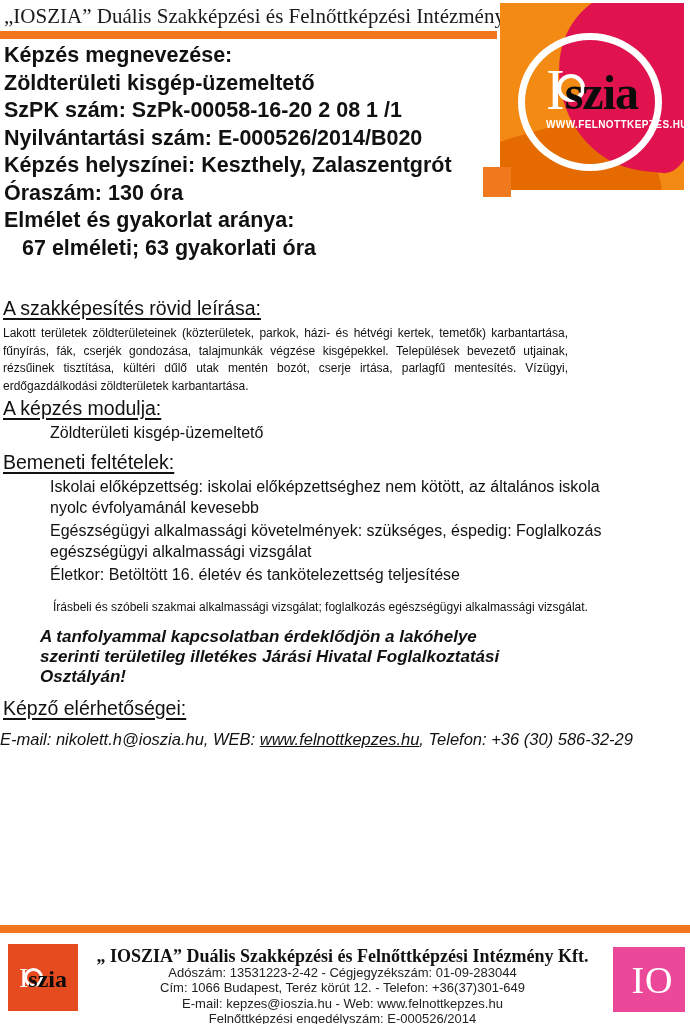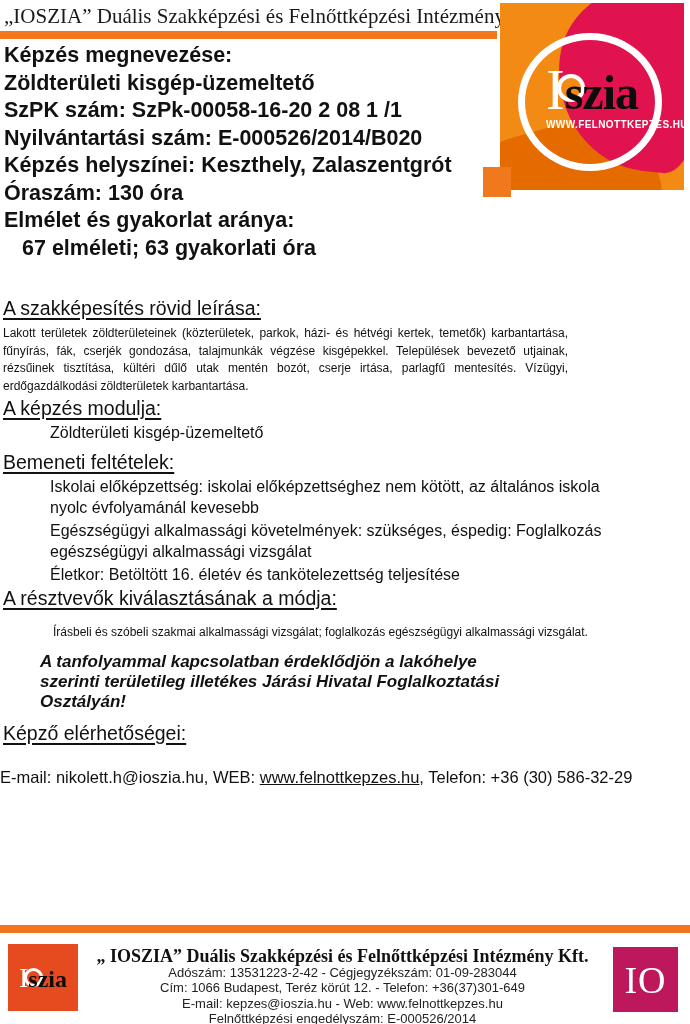--- a/index.html
+++ b/index.html
@@ -33,33 +33,33 @@
   main{position:absolute;top:296px;left:0;width:576px;}
   h2{
     font-size:19.5px;font-weight:normal;line-height:24px;margin:0 0 0 3px;
     text-decoration:underline;text-decoration-thickness:1.5px;text-underline-offset:3px;
   }
   .mt16{}.mt7{margin-top:7px;}.mt1{margin-top:1px;}.mt9{margin-top:9px;}
   .desc{font-size:12px;line-height:17.7px;text-align:justify;margin:5px 8px 0 3px;}
   .sub{font-size:16px;line-height:21px;margin:2px 0 0 50px;width:575px;}
   .sel{font-size:12px;line-height:21px;margin:12px 8px 0 3px;width:660px;text-indent:50px;}
   .notice{font-size:17px;line-height:20px;font-weight:bold;font-style:italic;text-align:left;margin:9px 40px 0 40px;}
-  .contact-line{font-size:16.5px;line-height:20px;text-align:center;margin-top:22px;white-space:nowrap;}
+  .contact-line{font-size:16.5px;line-height:20px;text-align:center;margin-top:9px;white-space:nowrap;font-style:italic;}
   .contact-line .weblink{text-decoration:underline;}
   
   .footer-rule{position:absolute;top:925px;left:0;width:690px;height:8px;background:#F2771C;}
   .f-logo-left{position:absolute;left:8px;top:944px;width:70px;height:67px;background:#E64B1F;display:flex;align-items:center;justify-content:center;overflow:hidden;}
   .f-logo-left .wrap{position:relative;white-space:nowrap;}
   .f-logo-left .dot{position:absolute;left:8px;top:9px;width:13px;height:13px;border-radius:50%;background:#E64B1F;box-shadow:0 0 0 3px #fff;}
   .f-logo-left .fi{font-family:"Liberation Serif",serif;font-size:28px;color:#fff;position:relative;}
   .f-logo-left .fszia{font-family:"Liberation Serif",serif;font-weight:bold;font-size:24px;color:#0c0c0c;position:relative;}
   .f-center{position:absolute;left:90px;top:948px;width:505px;text-align:center;}
   .f-company{font-family:"Liberation Serif",serif;font-weight:bold;font-size:18px;line-height:17px;}
   .f-line{font-size:13px;line-height:15.3px;color:#222;}
-  .f-logo-right{position:absolute;left:613px;top:947px;width:65px;height:65px;background:#be185d;display:flex;align-items:center;justify-content:center;}
+  .f-logo-right{position:absolute;left:613px;top:947px;width:65px;height:65px;background:#ec4899;display:flex;align-items:center;justify-content:center;padding-left:7px;}
   .f-logo-right span{font-family:"Liberation Serif",serif;font-size:38px;color:#ffffff;letter-spacing:1px;}
 </style>
 </head>
 <body>
 
 <div>
 
   <div class="org-title">„IOSZIA” Duális Szakképzési és Felnőttképzési Intézmény</div>
   <div class="top-rule"></div>
 
@@ -92,21 +92,20 @@
     <p class="desc">Lakott területek zöldterületeinek (közterületek, parkok, házi- és hétvégi kertek, temetők) karbantartása, fűnyírás, fák, cserjék gondozása, talajmunkák végzése kisgépekkel. Települések bevezető utjainak, rézsűinek tisztítása, kültéri dűlő utak mentén bozót, cserje irtása, parlagfű mentesítés. Vízügyi, erdőgazdálkodási zöldterületek karbantartása.</p>
 
     <h2 class="mt16">A képzés modulja:</h2>
     <div class="sub">Zöldterületi kisgép-üzemeltető</div>
 
     <h2 class="mt7">Bemeneti feltételek:</h2>
     <div class="sub">Iskolai előképzettség: iskolai előképzettséghez nem kötött, az általános iskola nyolc évfolyamánál kevesebb</div>
     <div class="sub">Egészségügyi alkalmassági követelmények: szükséges, éspedig: Foglalkozás egészségügyi alkalmassági vizsgálat</div>
     <div class="sub">Életkor: Betöltött 16. életév és tankötelezettség teljesítése</div>
 
-    <h2 class="mt1">A résztvevők kiválasztásának a módja:</h2>
     <p class="sel">Írásbeli és szóbeli szakmai alkalmassági vizsgálat; foglalkozás egészségügyi alkalmassági vizsgálat.</p>
 
     <p class="notice">A tanfolyammal kapcsolatban érdeklődjön a lakóhelye szerinti területileg illetékes Járási Hivatal Foglalkoztatási Osztályán!</p>
 
     <h2 class="mt9">Képző elérhetőségei:</h2>
     <div class="contact-line"><span>E-mail: nikolett.h@ioszia.hu, WEB: </span><span class="weblink">www.felnottkepzes.hu</span><span>, Telefon: +36 (30) 586-32-29</span></div>
   </main>
 
   <div class="footer-rule"></div>
 

